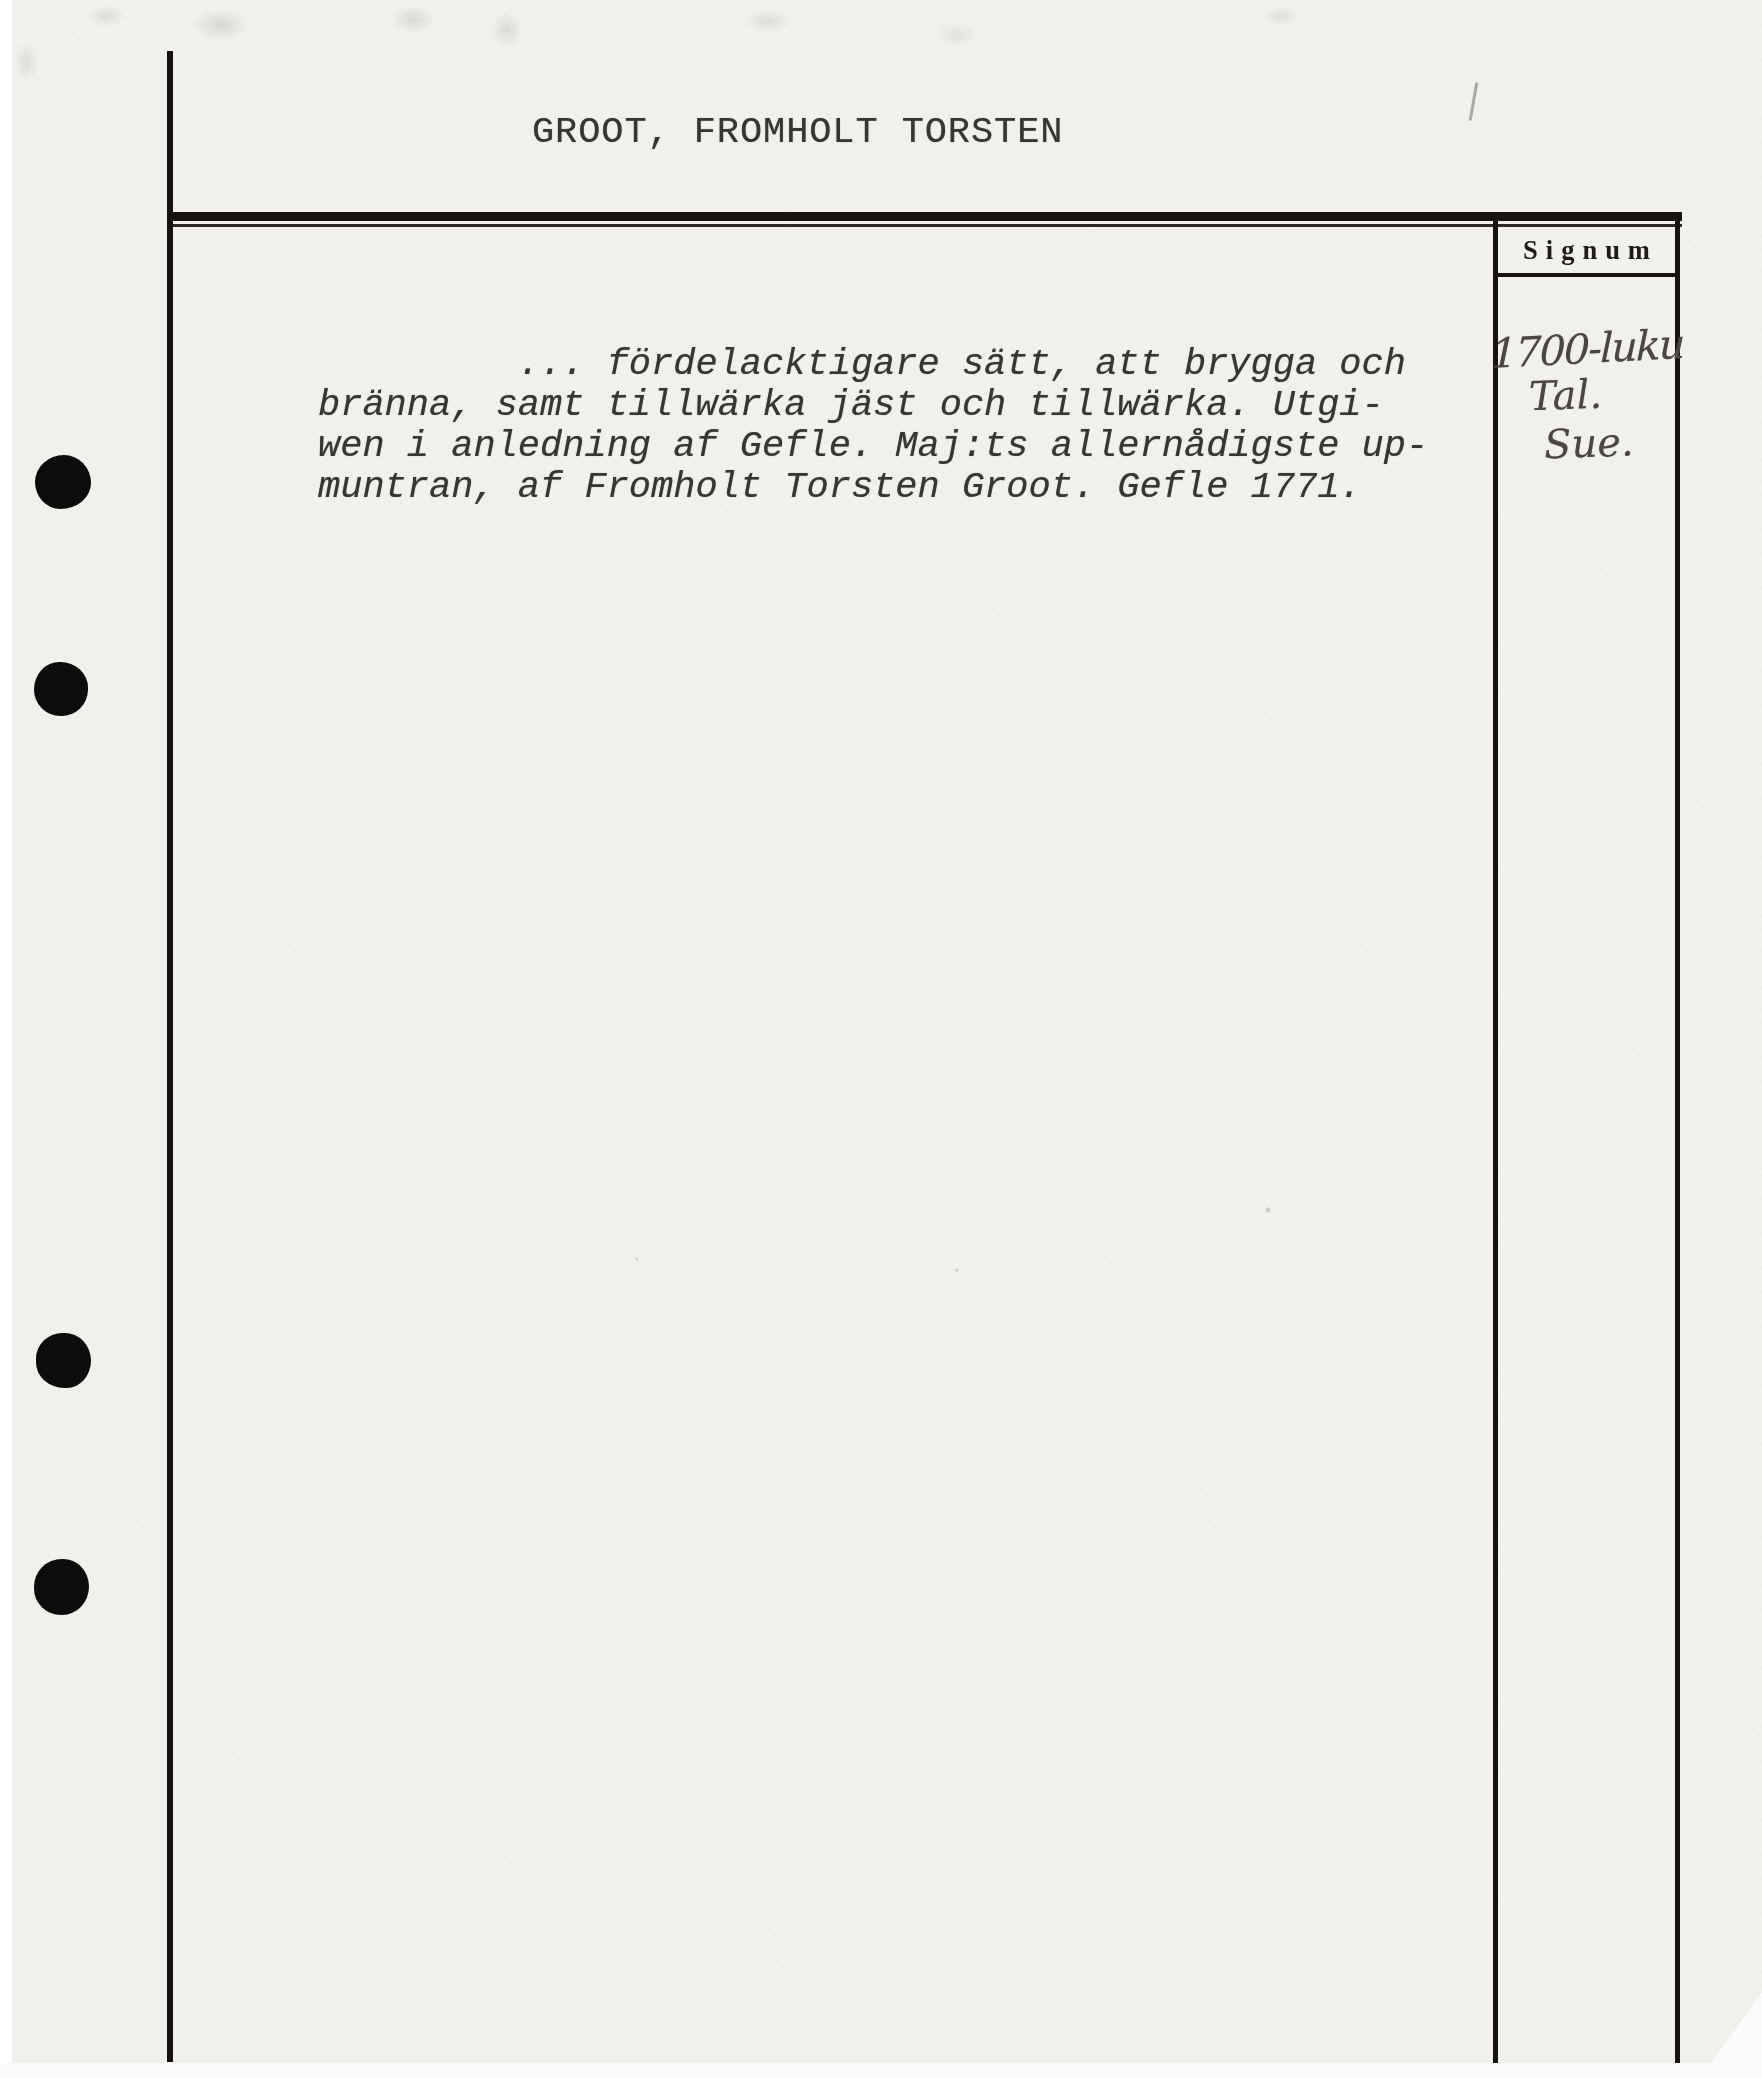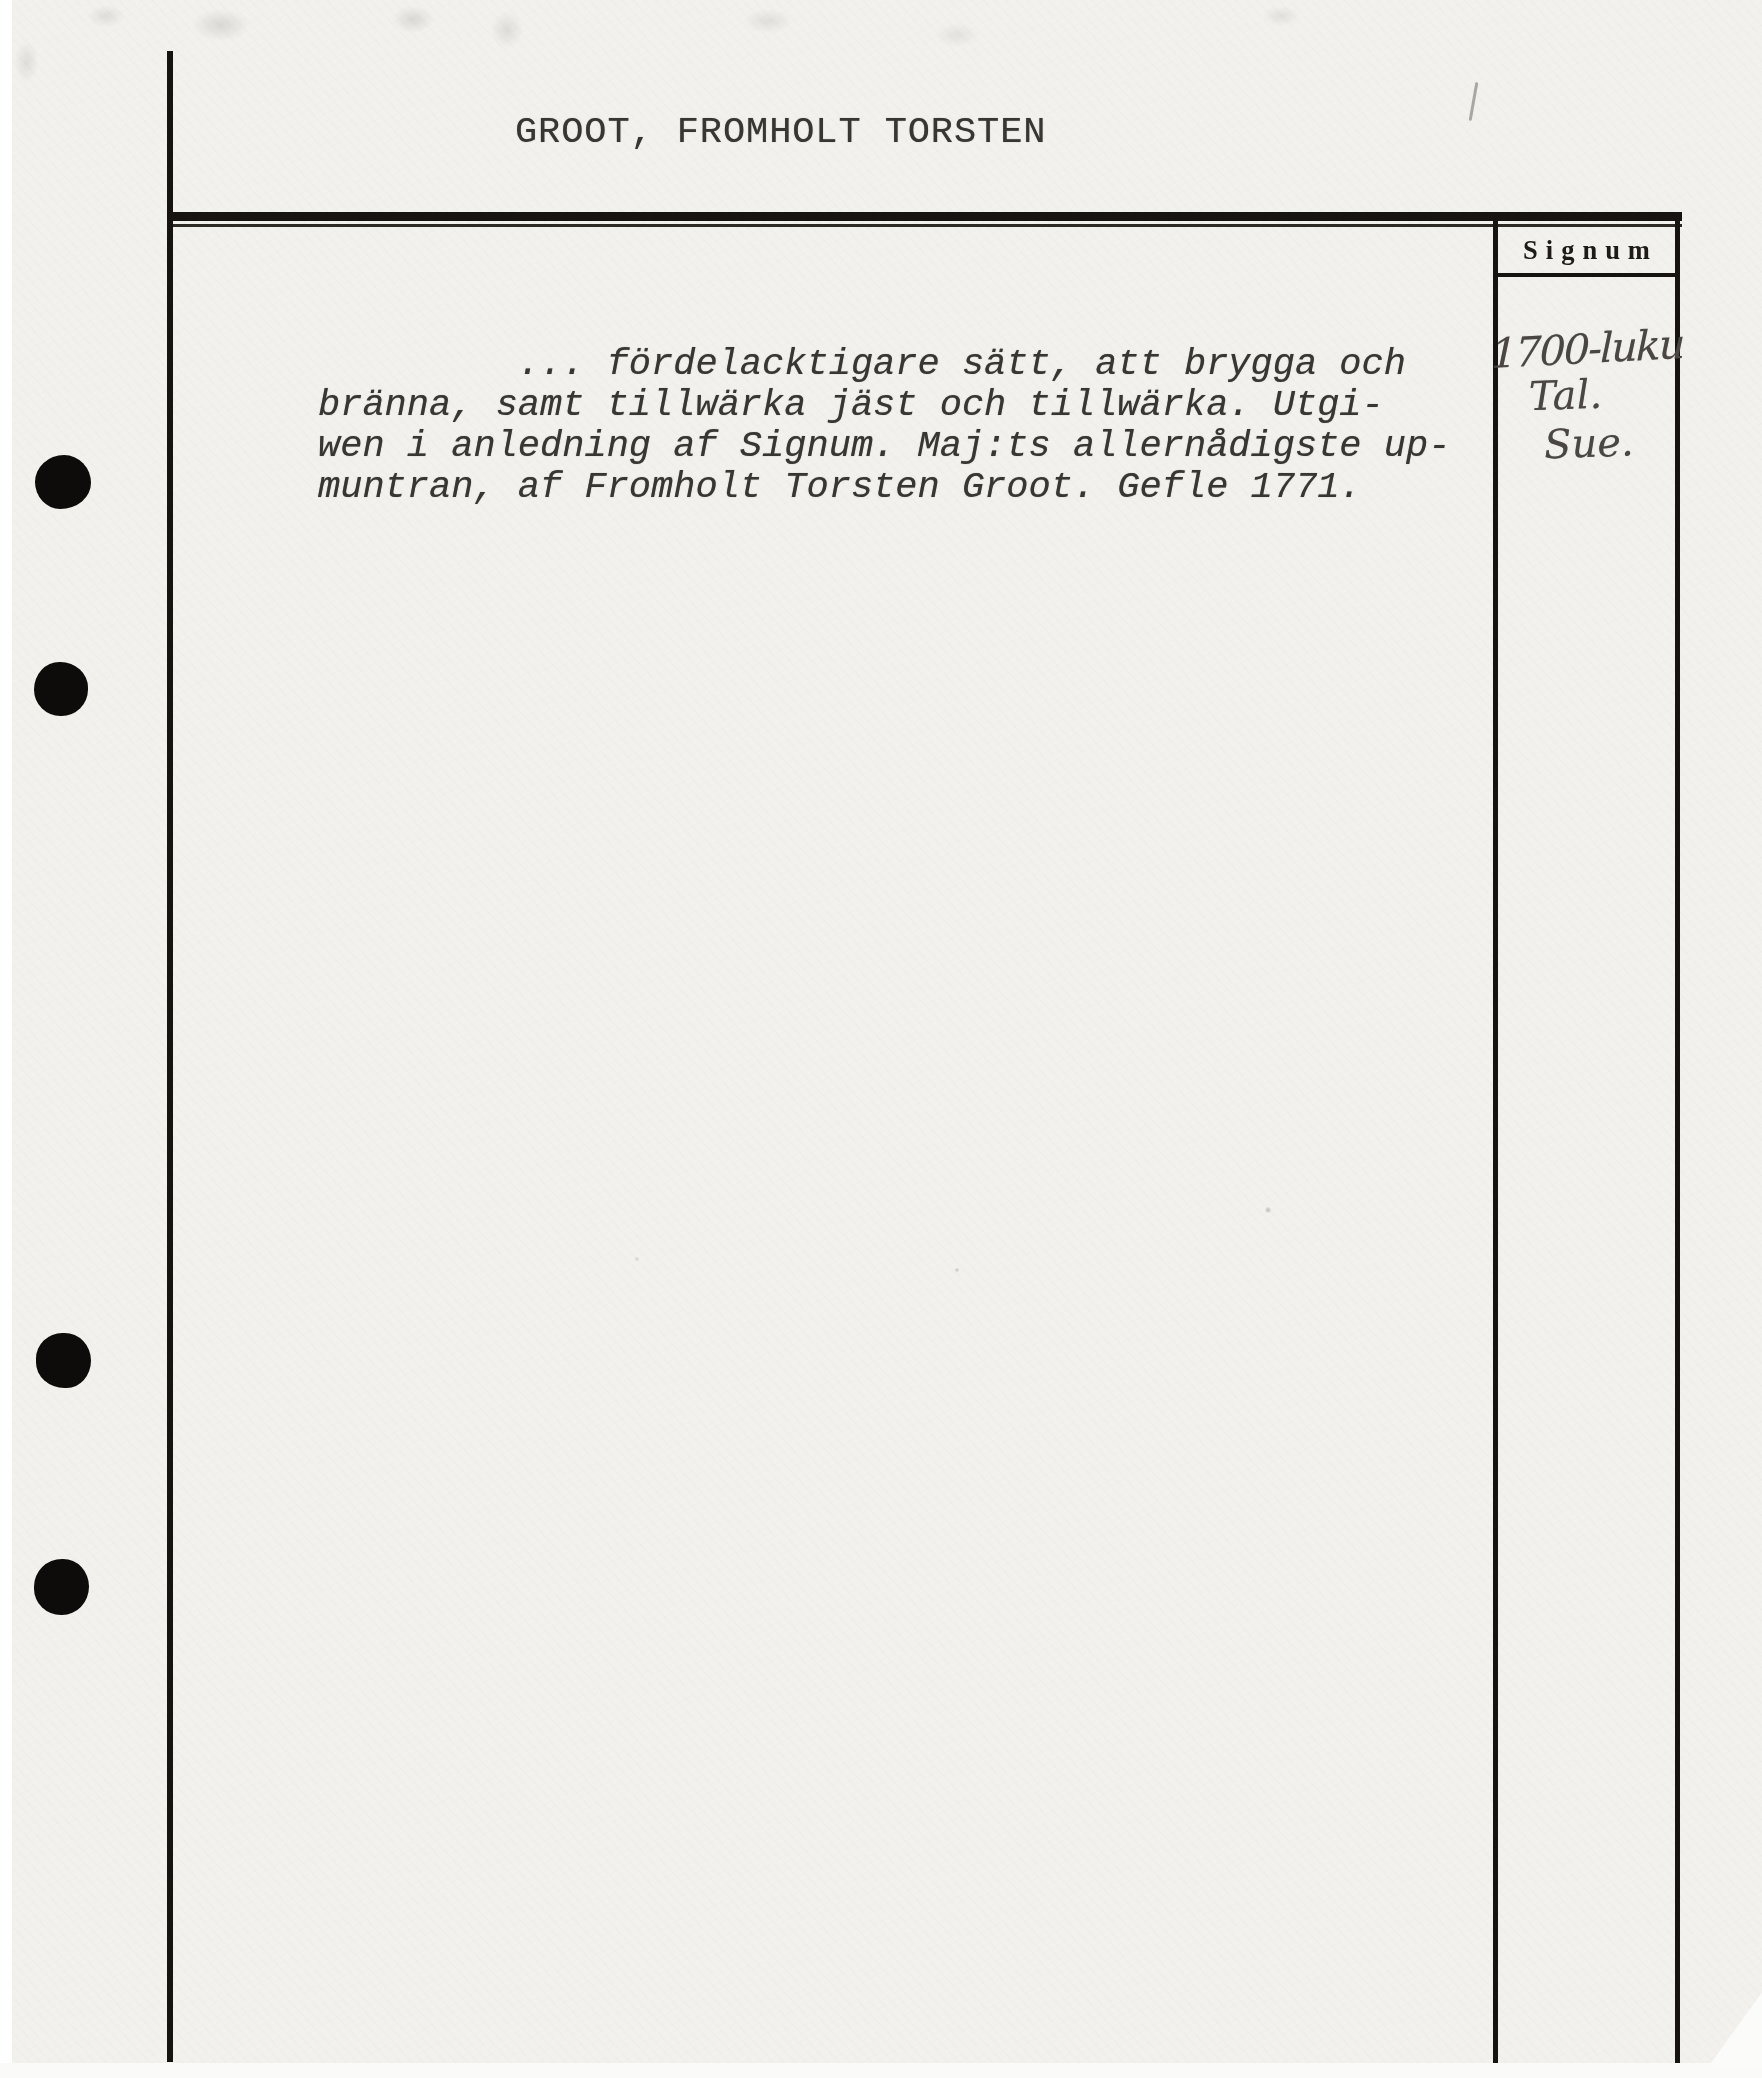--- a/index.html
+++ b/index.html
@@ -94,21 +94,21 @@
     color: #1d1a17;
   }
 
   
   .typed {
     color: #383633;
     text-shadow: 0 0 0.9px rgba(52,50,46,0.55);
   }
   .card-heading {
     position: absolute;
-    left: 515px; top: 111px;
+    left: 532px; top: 111px;
     font-size: 37px;
     letter-spacing: 0.9px;
     white-space: pre;
   }
   .card-body {
     position: absolute;
     left: 318px; top: 344px;
     font-size: 37px;
     line-height: 41px;
   }
@@ -178,21 +178,21 @@
   <div class="rule col-right"></div>
   <div class="rule signum-bottom"></div>
 
   <div class="signum-header">Signum</div>
 
   <div class="card-heading typed">GROOT, FROMHOLT TORSTEN</div>
 
   <div class="card-body typed">
     <div class="body-line">         ... fördelacktigare sätt, att brygga och</div>
     <div class="body-line">bränna, samt tillwärka jäst och tillwärka. Utgi-</div>
-    <div class="body-line">wen i anledning af Signum. Maj:ts allernådigste up-</div>
+    <div class="body-line">wen i anledning af Gefle. Maj:ts allernådigste up-</div>
     <div class="body-line">muntran, af Fromholt Torsten Groot. Gefle 1771.</div>
   </div>
 
   <div class="hand hand-0">1700-luku</div>
   <div class="hand hand-1">Tal.</div>
   <div class="hand hand-2">Sue.</div>
 
   <div class="hole hole-1"></div>
   <div class="hole hole-2"></div>
   <div class="hole hole-3"></div>

